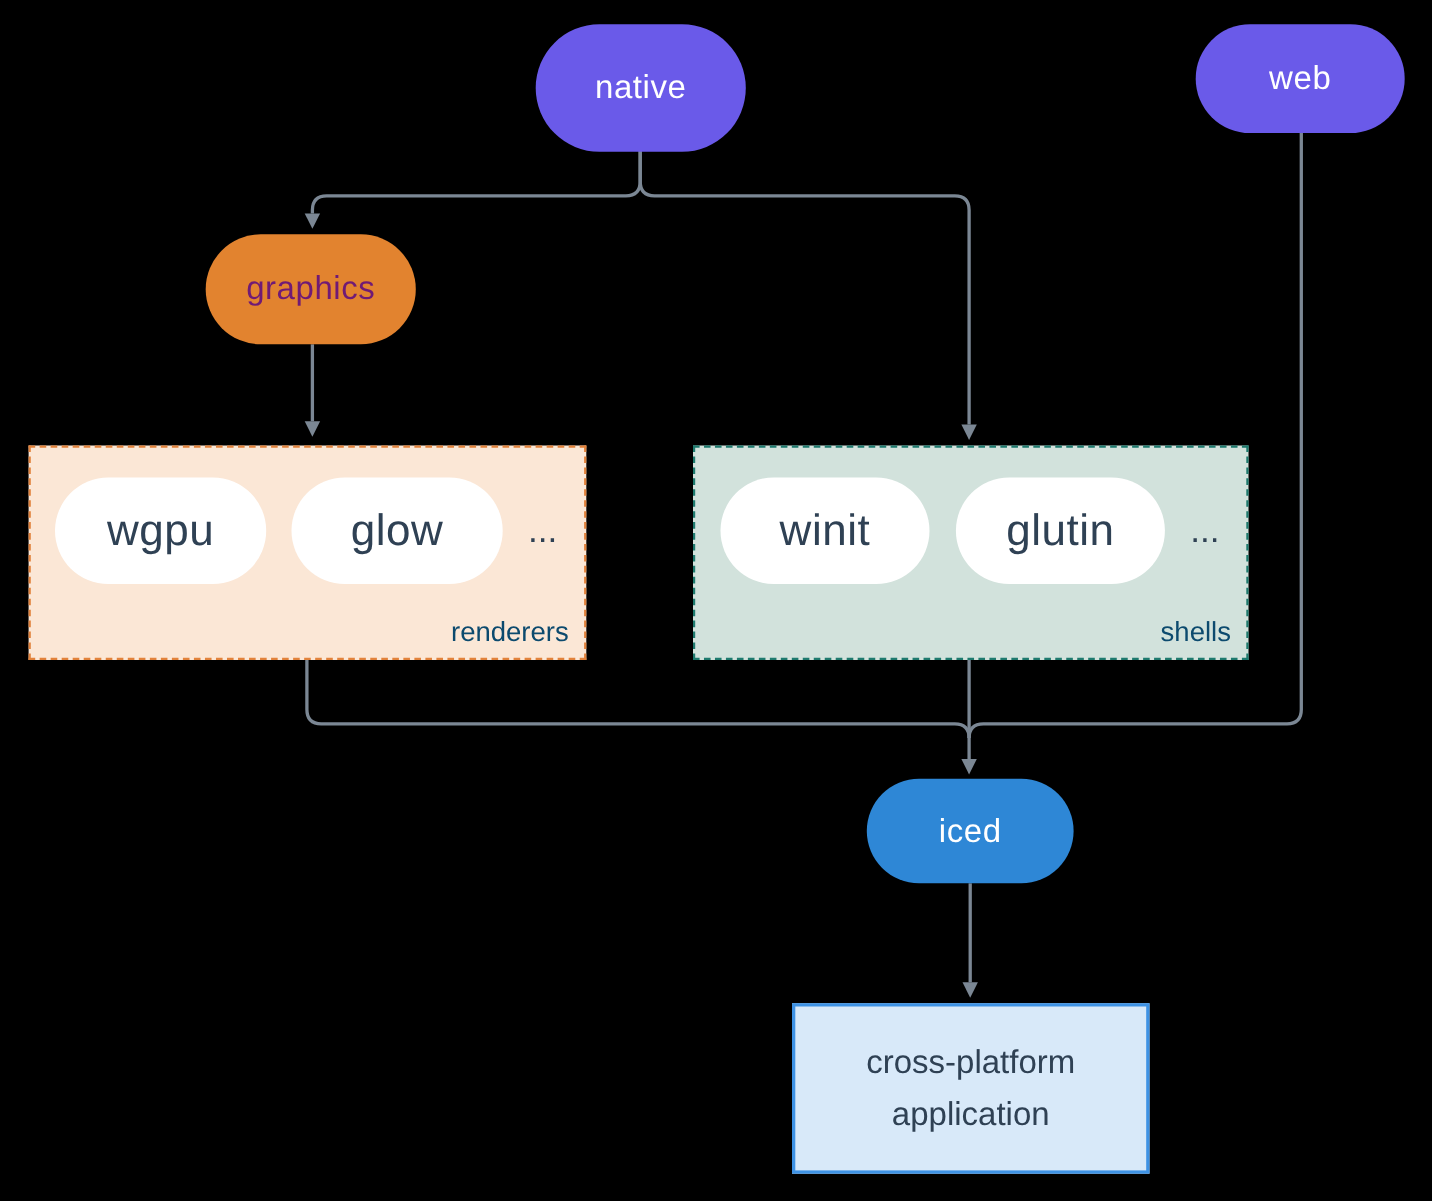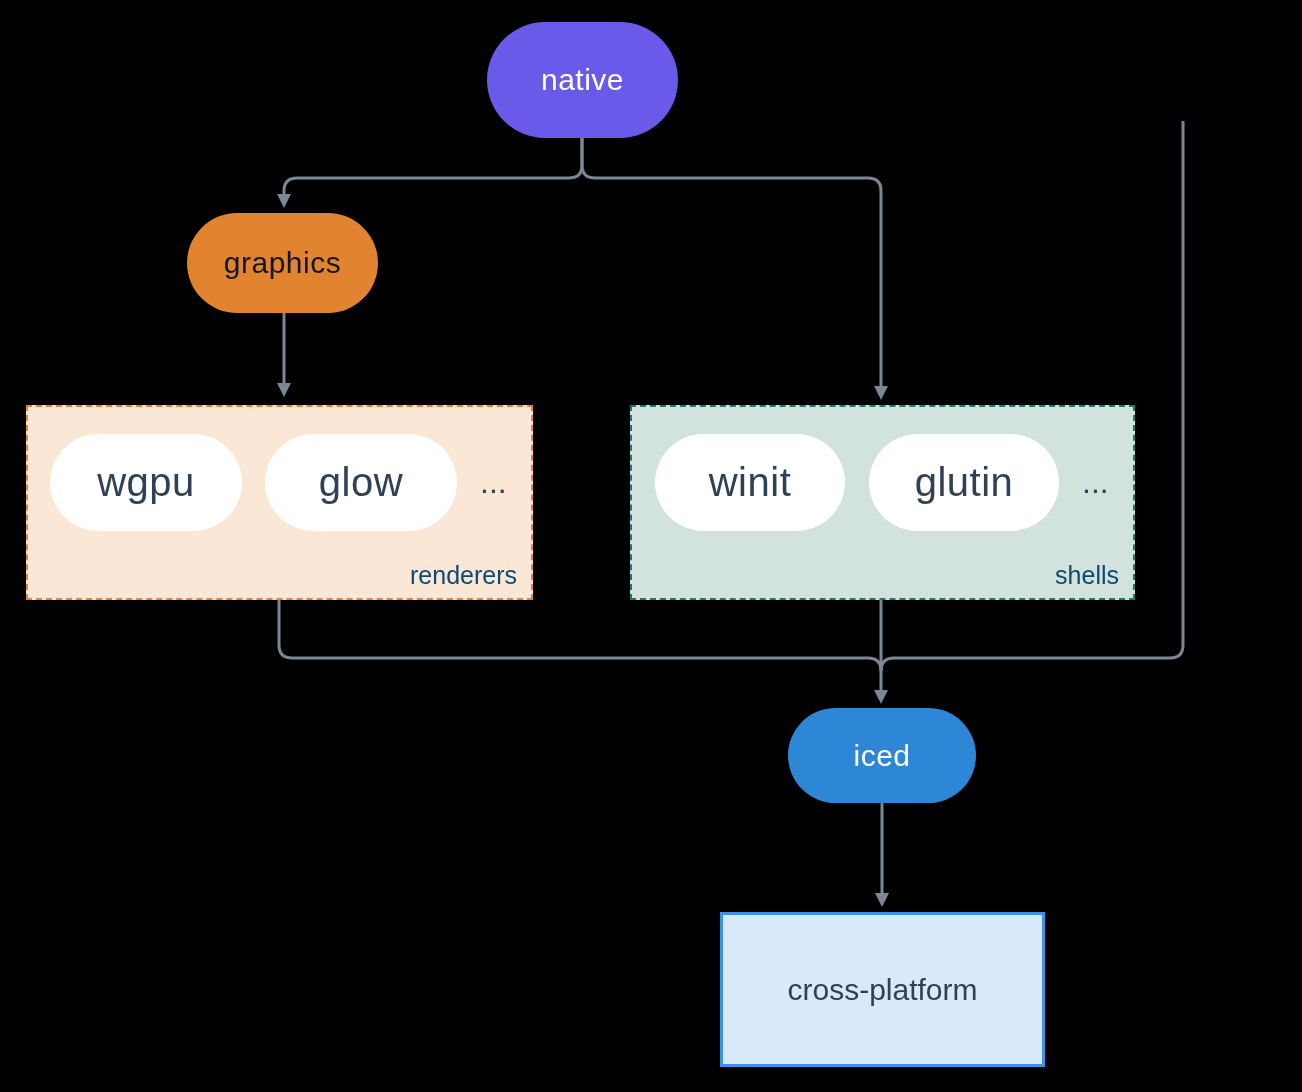--- a/index.html
+++ b/index.html
@@ -18,21 +18,21 @@
   .pill {
     position: absolute;
     display: flex;
     align-items: center;
     justify-content: center;
     border-radius: 60px;
     font-size: 30px;
     letter-spacing: 0.5px;
   }
   .pill.purple { background: #6a5ae9; color: #ffffff; }
-  .pill.orange { background: #e2832f; color: #0f172a; }
+  .pill.orange { background: #e2832f; color: #701a75; }
   .pill.blue   { background: #2e87d6; color: #ffffff; }
   .pill.white  { background: #ffffff; color: #2f4154; }
 
   .group { position: absolute; box-sizing: border-box; border: 2px dashed; }
   .group.renderers { background: #fbe7d6; border-color: #e2823b; }
   .group.shells    { background: #d2e2dc; border-color: #1e7a6e; }
   .group .pill { font-size: 40px; }
   .group-label {
     position: absolute;
     right: 14px;
@@ -81,20 +81,21 @@
 
     <polygon points="277,194 291,194 284,208"></polygon>
     <polygon points="874,386 888,386 881,400"></polygon>
     <polygon points="277,383 291,383 284,397"></polygon>
     <polygon points="874,690 888,690 881,704"></polygon>
     <polygon points="875,893 889,893 882,907"></polygon>
   </svg>
 
   <div class="pill purple" style="left:487px; top:22px; width:191px; height:116px;">native</div>
 
+  <div class="pill purple" style="left:1087px; top:22px; width:190px; height:99px;">web</div>
 
   <div class="pill orange" style="left:187px; top:213px; width:191px; height:100px;">graphics</div>
 
   <div class="group renderers" style="left:26px; top:405px; width:507px; height:195px;">
     <div class="pill white" style="left:22px; top:27px; width:192px; height:97px;">wgpu</div>
     <div class="pill white" style="left:237px; top:27px; width:192px; height:97px;">glow</div>
     <span class="ellipsis" style="left:452px;">...</span>
     <span class="group-label">renderers</span>
   </div>
 
@@ -102,15 +103,16 @@
     <div class="pill white" style="left:23px; top:27px; width:190px; height:97px;">winit</div>
     <div class="pill white" style="left:237px; top:27px; width:190px; height:97px;">glutin</div>
     <span class="ellipsis" style="left:450px;">...</span>
     <span class="group-label">shells</span>
   </div>
 
   <div class="pill blue" style="left:788px; top:708px; width:188px; height:95px;">iced</div>
 
   <div class="appbox" style="left:720px; top:912px; width:325px; height:155px;">
     <span>cross-platform</span>
+    <span>application</span>
   </div>
 
 </div>
 
 </body></html>

